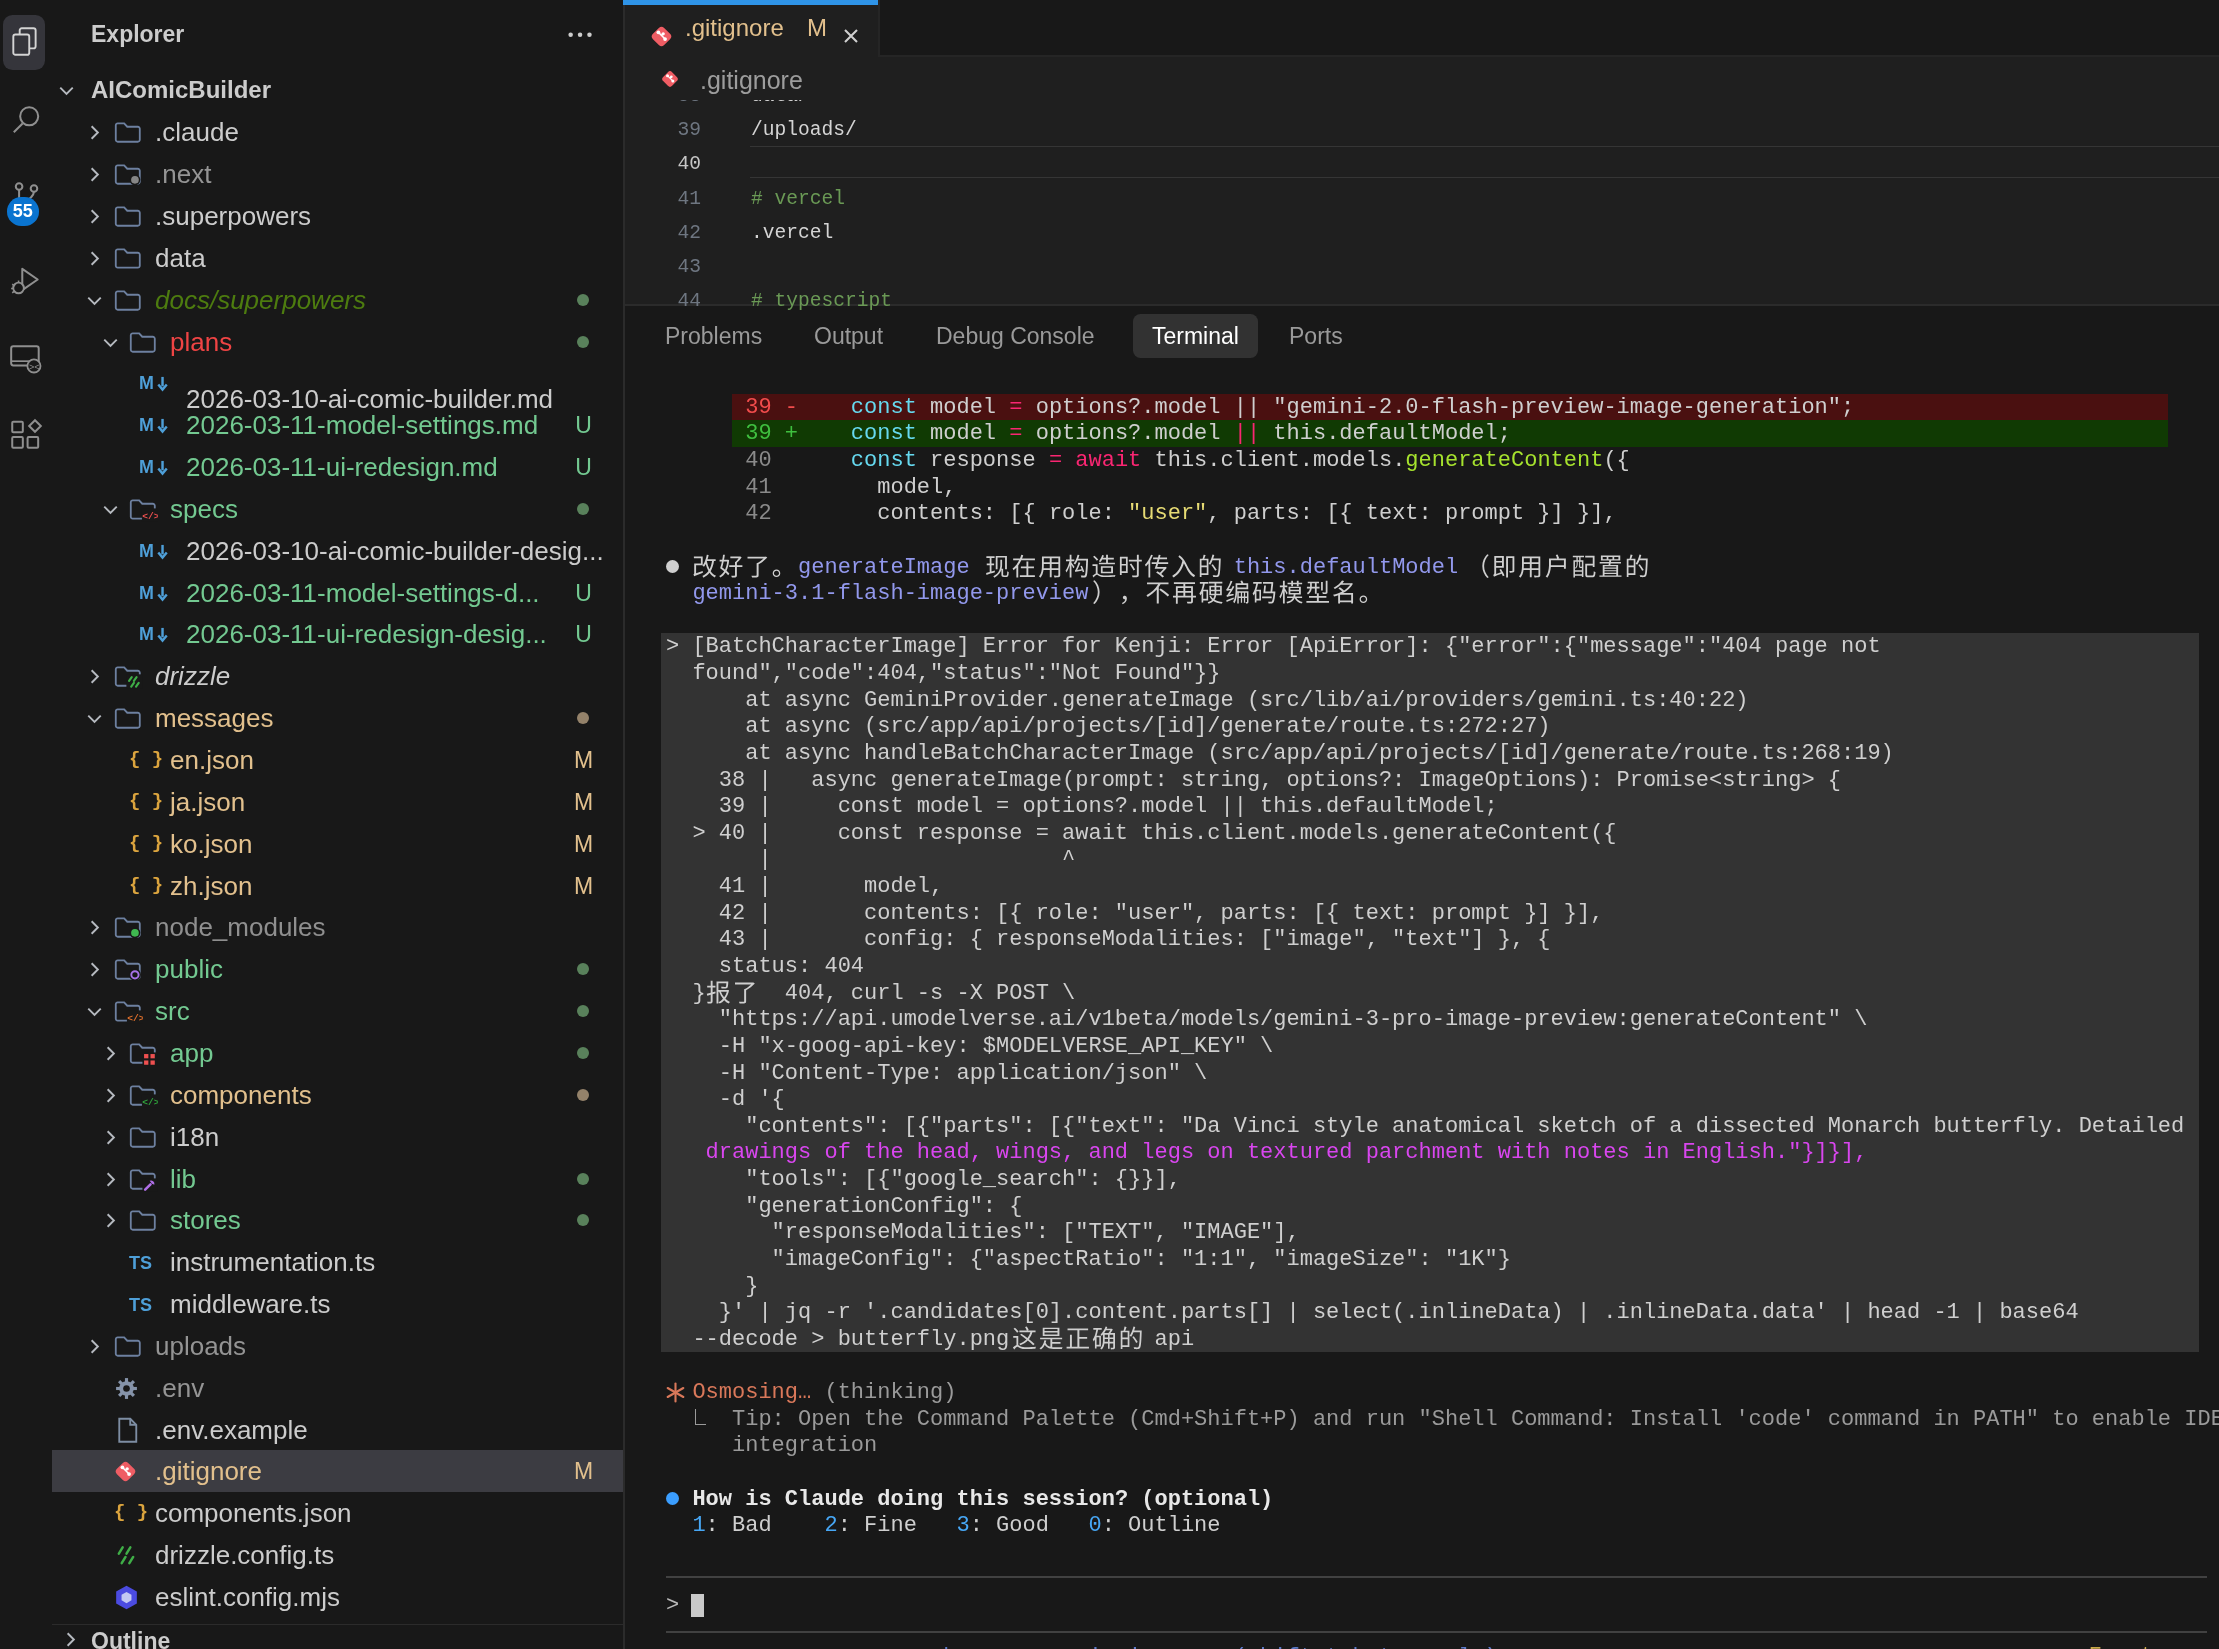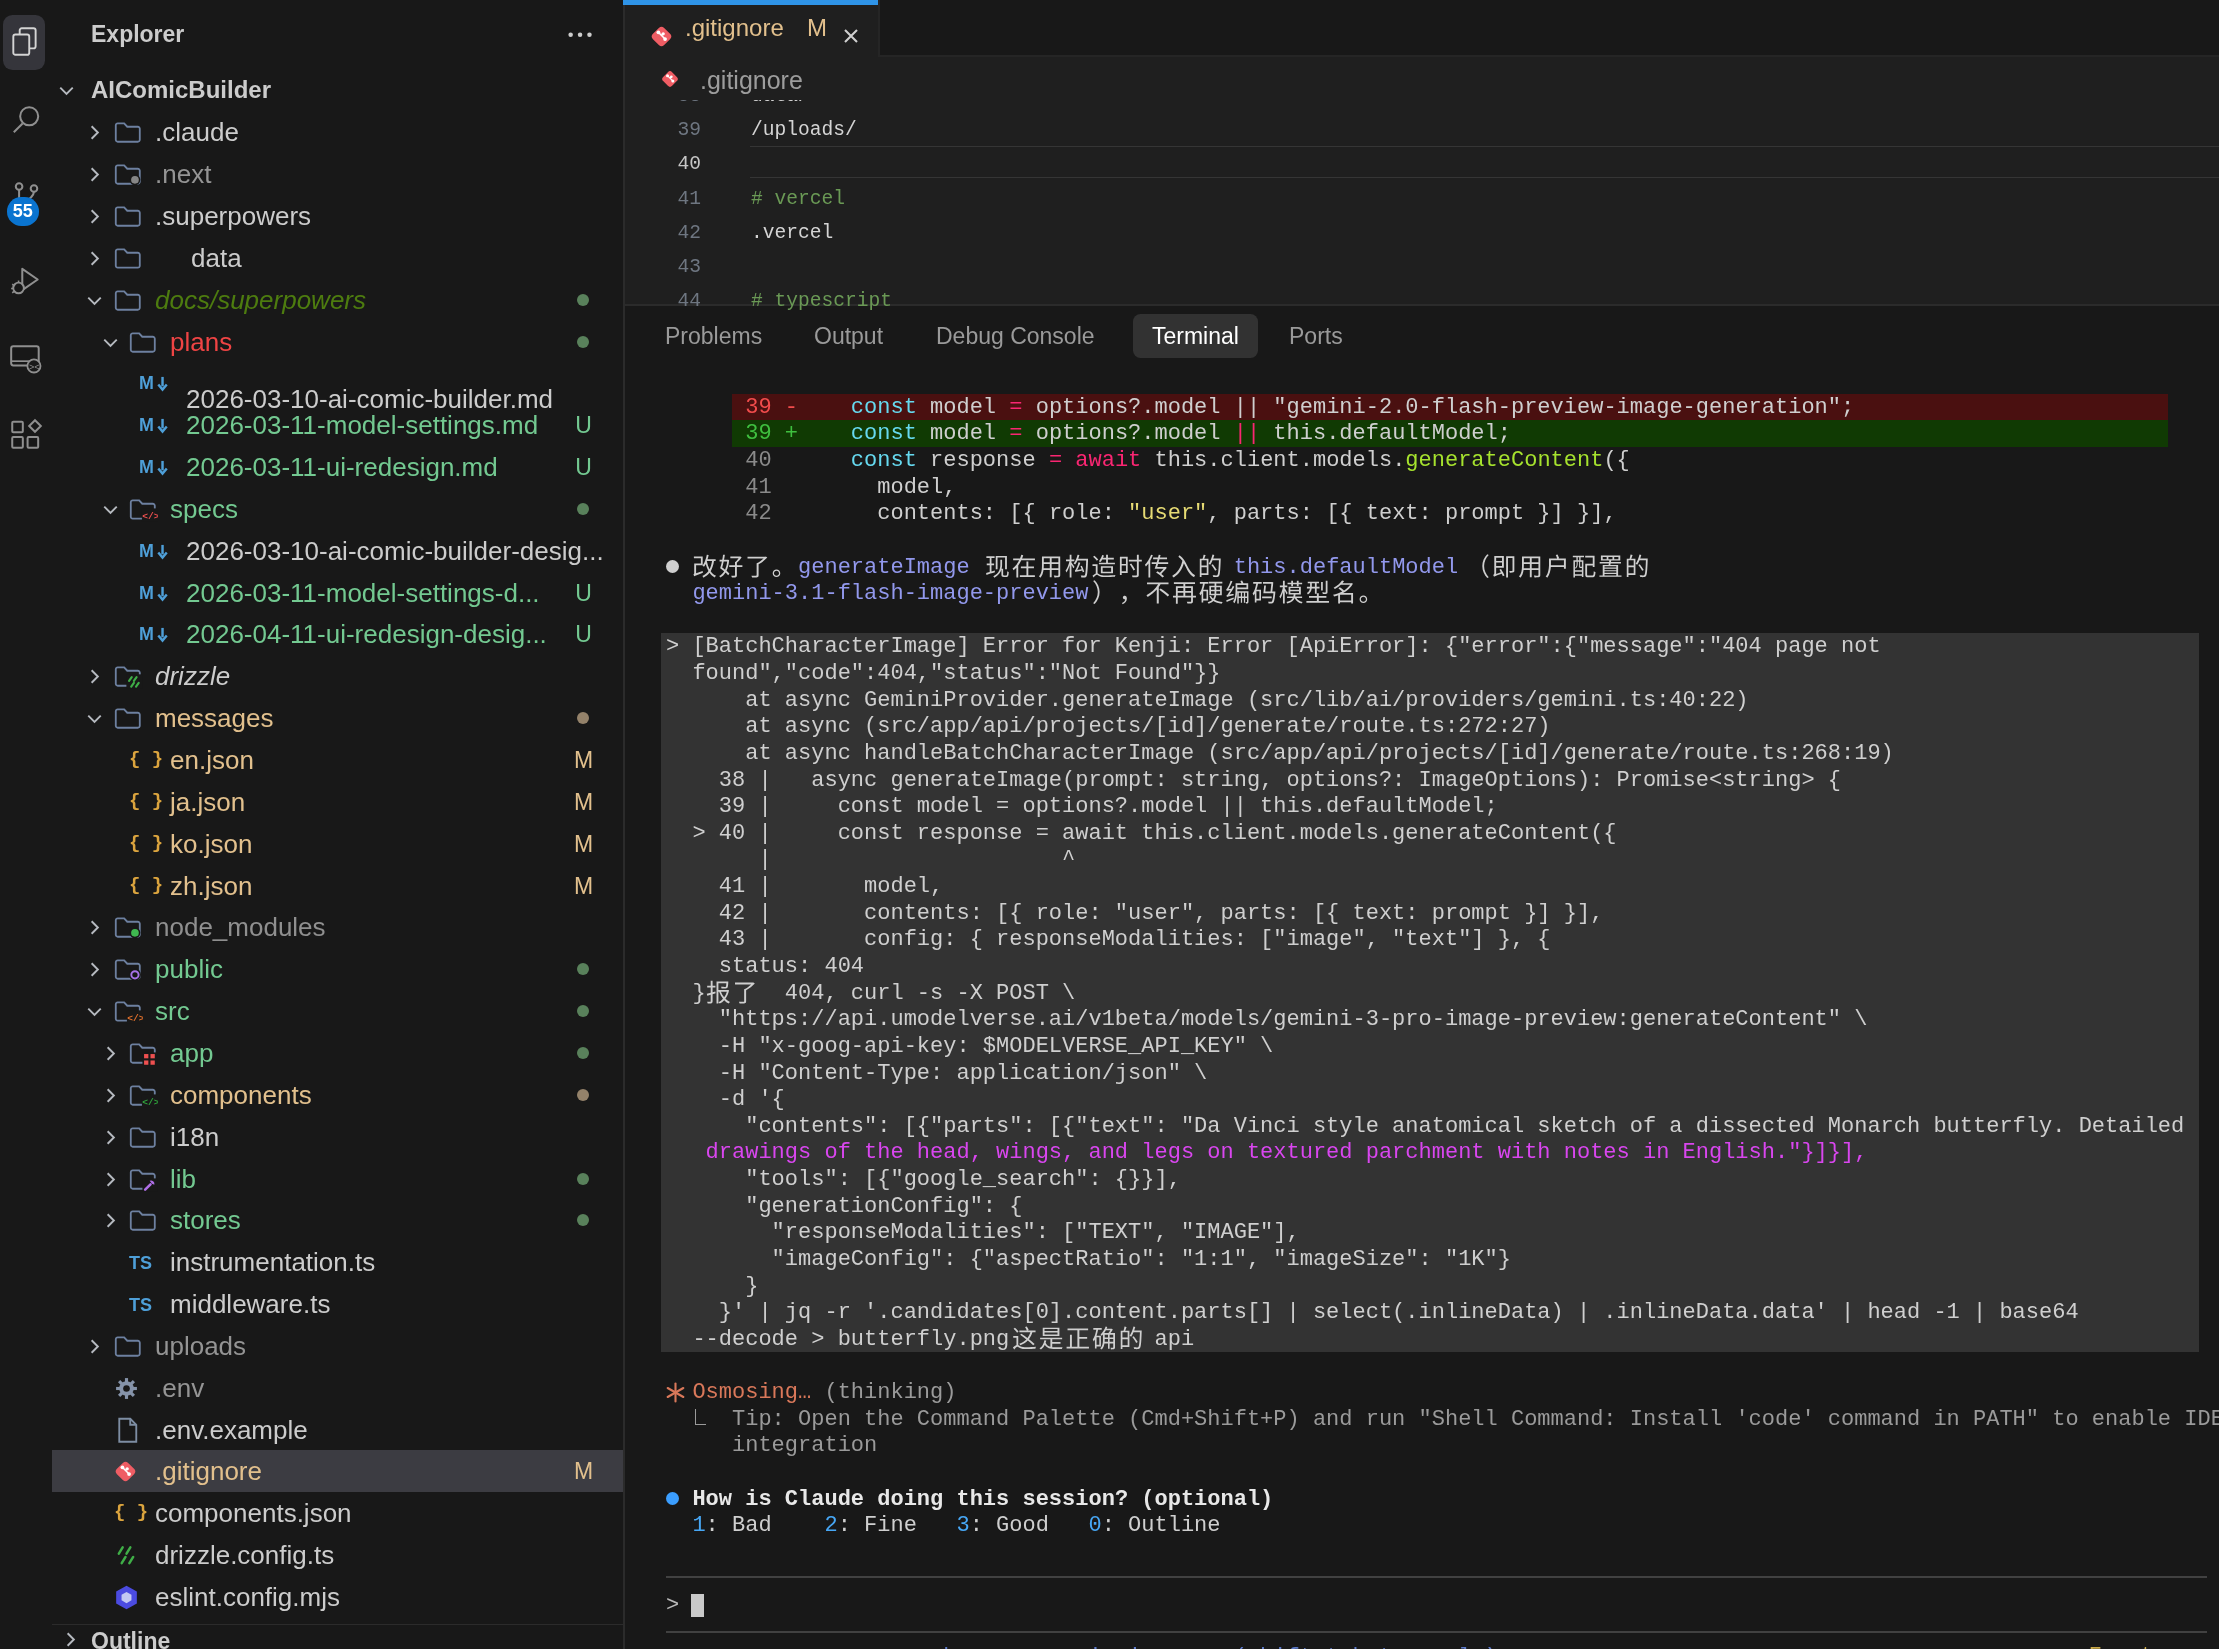--- a/index.html
+++ b/index.html
@@ -137,21 +137,21 @@
     </svg>
     <div class="rl" style="left:103px;color:#cccccc;">.superpowers</div>
   </div>
 <div class="row" style="top:237px;">
     <svg class="chev" style="left:31px" width="23" height="23" viewBox="0 0 24 24">
 <path d="M9 5.5 l6.5 6.5 -6.5 6.5" fill="none" stroke="#b6bac0" stroke-width="2"></path>
     </svg>
     <svg class="ficon" style="left:61px" width="30" height="27" viewBox="0 0 28 24">
 <path d="M2.6 5.2 a1.8 1.8 0 0 1 1.8 -1.8 h6 l2.9 3.2 h9.9 a1.8 1.8 0 0 1 1.8 1.8 v10.4 a1.8 1.8 0 0 1 -1.8 1.8 h-18.8 a1.8 1.8 0 0 1 -1.8 -1.8 z" fill="none" stroke="#6d80a0" stroke-width="1.7"></path>
     </svg>
-    <div class="rl" style="left:103px;color:#cccccc;margin-left:36px;">data</div>
+    <div class="rl" style="left:103px;color:#cccccc;">data</div>
   </div>
 <div class="row" style="top:279px;">
     <svg class="chev" style="left:31px" width="23" height="23" viewBox="0 0 24 24">
 <path d="M5.5 9 l6.5 6.5 6.5 -6.5" fill="none" stroke="#b6bac0" stroke-width="2"></path>
     </svg>
     <svg class="ficon" style="left:61px" width="30" height="27" viewBox="0 0 28 24">
 <path d="M2.6 5.2 a1.8 1.8 0 0 1 1.8 -1.8 h6 l2.9 3.2 h9.9 a1.8 1.8 0 0 1 1.8 1.8 v10.4 a1.8 1.8 0 0 1 -1.8 1.8 h-18.8 a1.8 1.8 0 0 1 -1.8 -1.8 z" fill="none" stroke="#6d80a0" stroke-width="1.7"></path>
     </svg>
     <div class="rl" style="left:103px;color:#4d7c0f;font-style:italic;">docs/superpowers</div>
     <div class="dot" style="background:#59815b"></div>
@@ -232,21 +232,21 @@
     <div class="badge" style="color:#73c991">U</div>
   </div>
 <div class="row" style="top:613px;">
     <svg class="ficon" style="left:87px;top:11.4px" width="32" height="21" viewBox="0 0 34 22">
 <text x="0" y="17" font-family="Liberation Sans,sans-serif" font-weight="bold" font-size="19" fill="#4e9fd8">M</text>
 <g stroke="#4e9fd8" stroke-width="2.6">
         <line x1="25" y1="4" x2="25" y2="14"></line>
       </g>
 <path d="M20.5 12 L25 17.5 L29.5 12" fill="none" stroke="#4e9fd8" stroke-width="2.6"></path>
     </svg>
-    <div class="rl" style="left:134px;color:#73c991;">2026-04-11-ui-redesign-desig...</div>
+    <div class="rl" style="left:134px;color:#73c991;">2026-03-11-ui-redesign-desig...</div>
     <div class="badge" style="color:#73c991">U</div>
   </div>
 <div class="row" style="top:655px;">
     <svg class="chev" style="left:31px" width="23" height="23" viewBox="0 0 24 24">
 <path d="M9 5.5 l6.5 6.5 -6.5 6.5" fill="none" stroke="#b6bac0" stroke-width="2"></path>
     </svg>
     <svg class="ficon" style="left:61px" width="30" height="27" viewBox="0 0 28 24">
 <path d="M2.6 5.2 a1.8 1.8 0 0 1 1.8 -1.8 h6 l2.9 3.2 h9.9 a1.8 1.8 0 0 1 1.8 1.8 v10.4 a1.8 1.8 0 0 1 -1.8 1.8 h-18.8 a1.8 1.8 0 0 1 -1.8 -1.8 z" fill="none" stroke="#6d80a0" stroke-width="1.7"></path>
       <rect x="12.5" y="10" width="15" height="13" fill="#181818"></rect>
       <g stroke="#3fae47" stroke-width="2" stroke-linecap="round">

